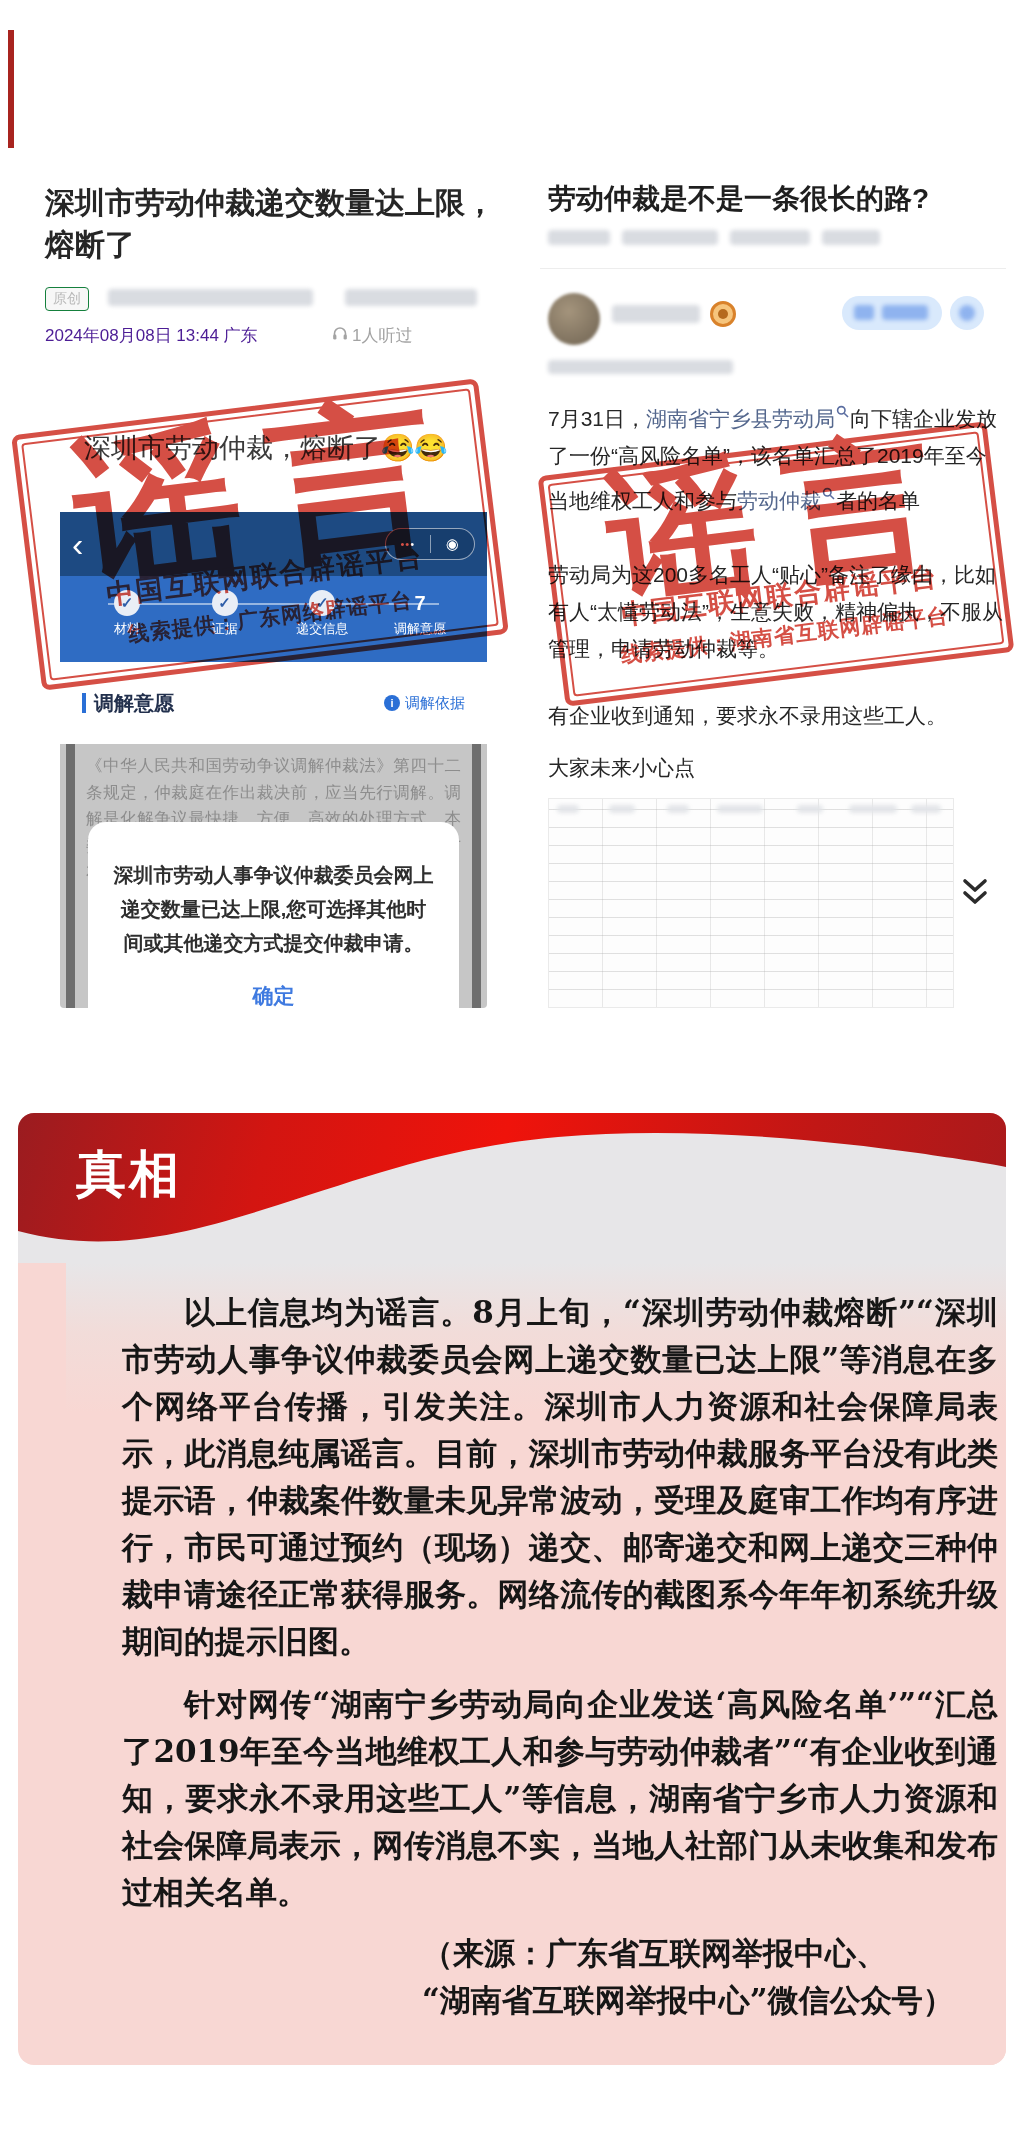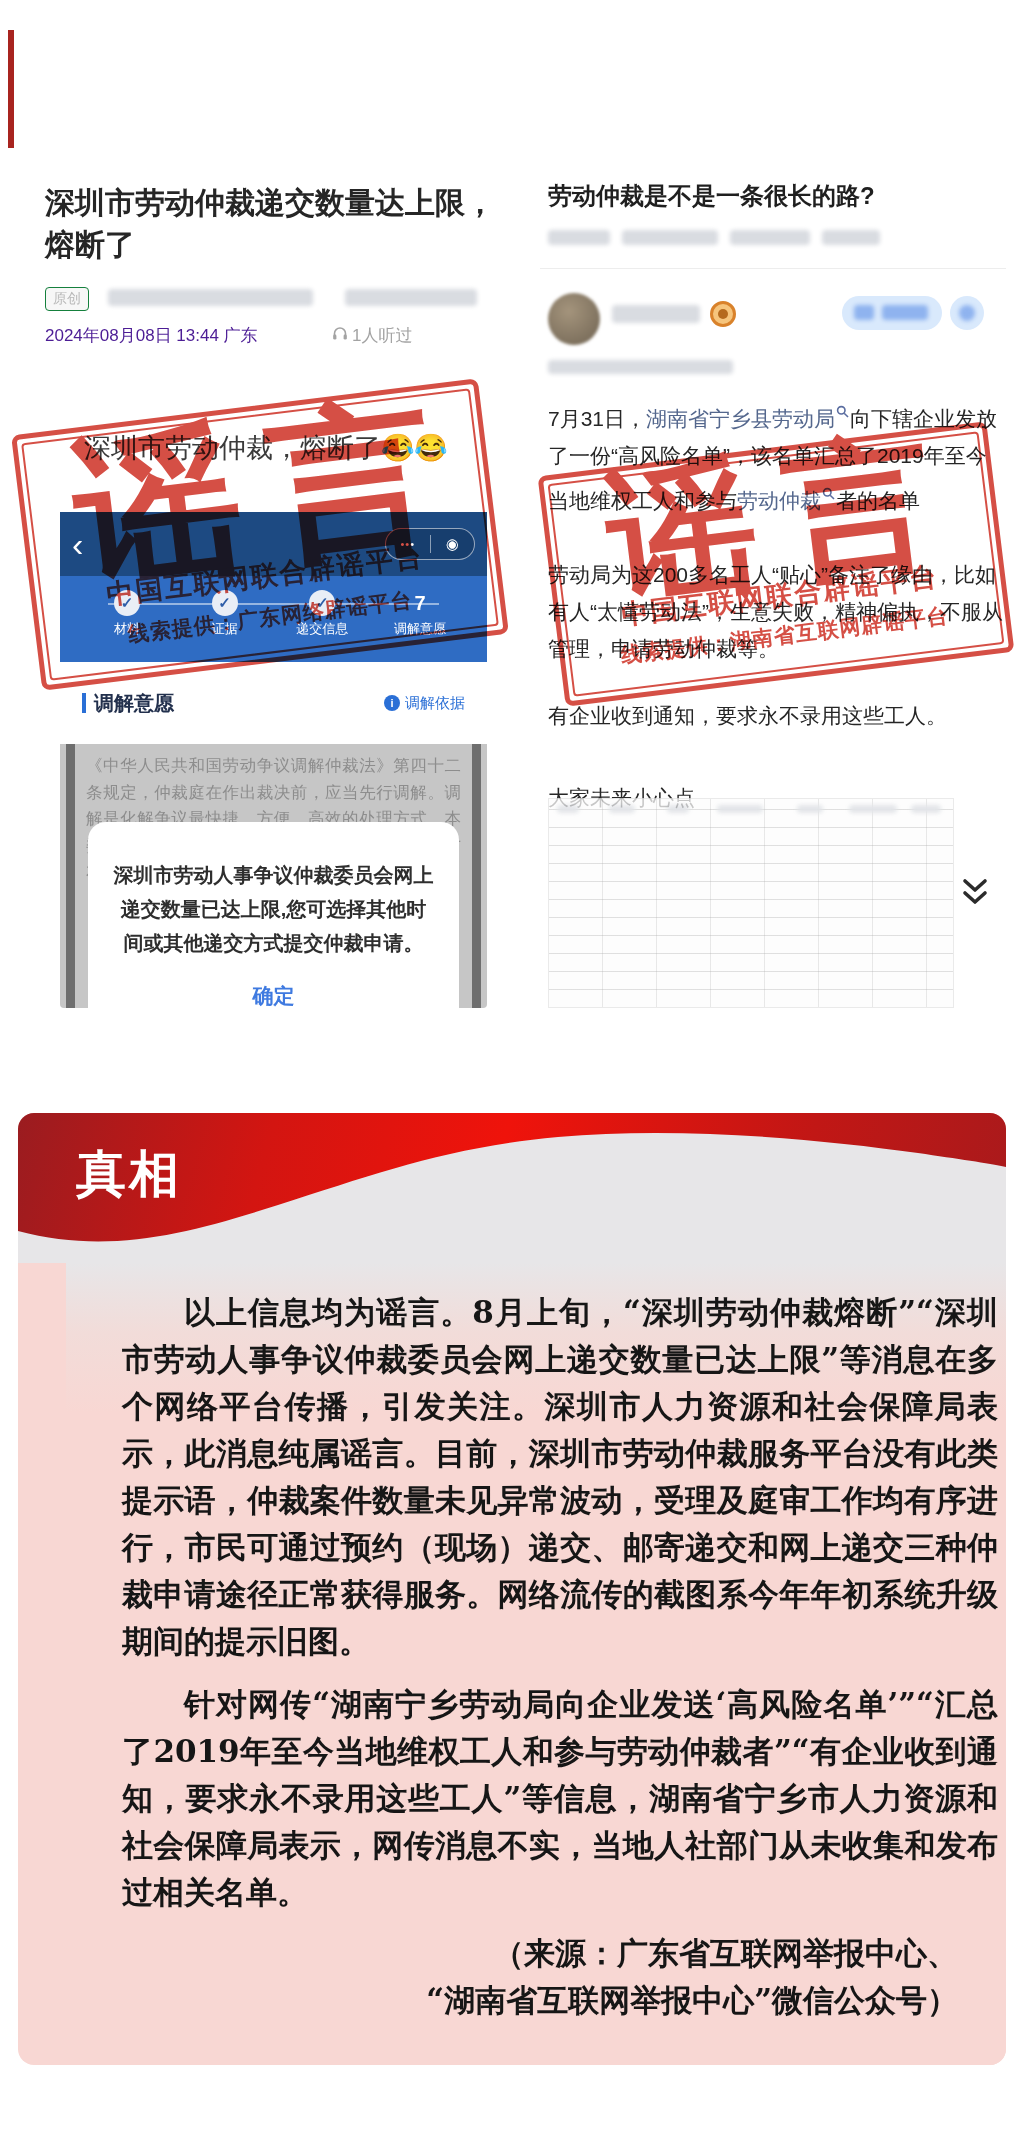--- a/index.html
+++ b/index.html
@@ -73,21 +73,21 @@
   .stamp-left{left:25px;top:406px;width:470px;height:257px;transform:rotate(-7deg);}
   .stamp-left .word{top:6px;font-size:165px;}
   .stamp-left .l1{top:152px;}
   .stamp-left .l2{top:198px;}
   .stamp-right{left:550px;top:448px;width:452px;height:232px;transform:rotate(-7deg);}
   .stamp-right .word{top:-2px;font-size:148px;}
   .stamp-right .l1{top:130px;}
   .stamp-right .l2{top:174px;}
 
   
-  .rp-title{left:548px;top:180px;width:458px;font-size:24px;font-weight:700;color:#1f1f1f;}
+  .rp-title{left:548px;top:180px;width:458px;font-size:28px;font-weight:700;color:#1f1f1f;}
   .rp-divider{left:540px;top:268px;width:466px;height:1px;background:#ededed;}
   .avatar{left:548px;top:293px;width:52px;height:52px;border-radius:50%;
           background:radial-gradient(circle at 40% 35%,#a4947c,#6f6352);filter:blur(1.5px);}
   .vbadge{left:710px;top:301px;width:20px;height:20px;border-radius:50%;background:#f6c57d;
           border:3px solid #d9822b;}
   .vbadge::after{content:"";position:absolute;left:5px;top:5px;width:10px;height:10px;
                  border-radius:50%;background:#b56a1e;}
   .pill{left:842px;top:296px;width:100px;height:34px;border-radius:17px;background:#d9e9fc;}
   .circle-btn{left:950px;top:296px;width:34px;height:34px;border-radius:50%;background:#d9e9fc;}
   .rp-para{position:absolute;left:548px;width:456px;font-size:21px;line-height:37px;
@@ -108,21 +108,21 @@
   .truth-header{position:absolute;left:0;top:0;width:100%;height:150px;
     background:linear-gradient(105deg,#9a1c20 0%,#d31511 25%,#ef130b 48%,#c11715 78%,#a81a1c 100%);}
   .truth-heading{position:absolute;left:58px;top:28px;font-size:50px;font-weight:700;
                  color:#ffffff;letter-spacing:3px;font-family:"DejaVu Serif","Liberation Serif",serif;}
   .truth-body{position:absolute;left:0;top:150px;width:100%;height:802px;box-sizing:border-box;
     padding:26px 56px 0;
     background:linear-gradient(180deg,#e7e6e8 0px,#f2dcd9 70px,#f8d7d3 150px);margin-left:48px;}
   .truth-p{margin:0;font-family:"DejaVu Serif","Liberation Serif",serif;font-weight:600;
            font-size:31px;line-height:47px;color:#161616;text-align:justify;text-indent:2em;}
   .truth-p + .truth-p{margin-top:16px;}
-  .truth-source{margin:14px 40px 0 300px;text-align:right;
+  .truth-source{margin:14px 40px 0 300px;text-align:left;
                 font-family:"DejaVu Serif","Liberation Serif",serif;font-weight:600;
                 font-size:31px;line-height:47px;color:#161616;}
 </style>
 </head>
 <body>
 
 <div class="abs corner-mark"></div>
 
 <div class="abs lp-title">深圳市劳动仲裁递交数量达上限，熔断了</div>
 
@@ -221,21 +221,21 @@
   <span>7月31日，</span><span class="ent-link">湖南省宁乡县劳动局</span><span class="sup-ico"><svg width="13" height="13" viewBox="0 0 13 13">
         <circle cx="5.3" cy="5.3" r="3.7" stroke="#5a6da0" stroke-width="1.6" fill="none"></circle>
         <line x1="8.2" y1="8.2" x2="12" y2="12" stroke="#5a6da0" stroke-width="1.6"></line>
       </svg></span><span>向下辖企业发放了一份“高风险名单”，该名单汇总了2019年至今当地维权工人和参与</span><span class="ent-link">劳动仲裁</span><span class="sup-ico"><svg width="13" height="13" viewBox="0 0 13 13">
         <circle cx="5.3" cy="5.3" r="3.7" stroke="#5a6da0" stroke-width="1.6" fill="none"></circle>
         <line x1="8.2" y1="8.2" x2="12" y2="12" stroke="#5a6da0" stroke-width="1.6"></line>
       </svg></span><span>者的名单</span>
 </div>
 <div class="rp-para" style="top:556px;">劳动局为这200多名工人“贴心”备注了缘由，比如有人“太懂劳动法”，生意失败，精神偏执，不服从管理，申请劳动仲裁等。</div>
 <div class="rp-para" style="top:697px;">有企业收到通知，要求永不录用这些工人。</div>
-<div class="rp-para" style="top:749px;margin-top:30px;">大家未来小心点</div>
+<div class="rp-para" style="top:749px;">大家未来小心点</div>
 
 <div class="abs table-shot">
   <div class="bb" style="left:8px;top:6px;width:22px;height:8px;"></div>
   <div class="bb" style="left:60px;top:6px;width:26px;height:8px;"></div>
   <div class="bb" style="left:118px;top:6px;width:22px;height:8px;"></div>
   <div class="bb" style="left:168px;top:6px;width:46px;height:8px;"></div>
   <div class="bb" style="left:248px;top:6px;width:26px;height:8px;"></div>
   <div class="bb" style="left:300px;top:6px;width:48px;height:8px;"></div>
   <div class="bb" style="left:362px;top:6px;width:30px;height:8px;"></div>
 </div>

